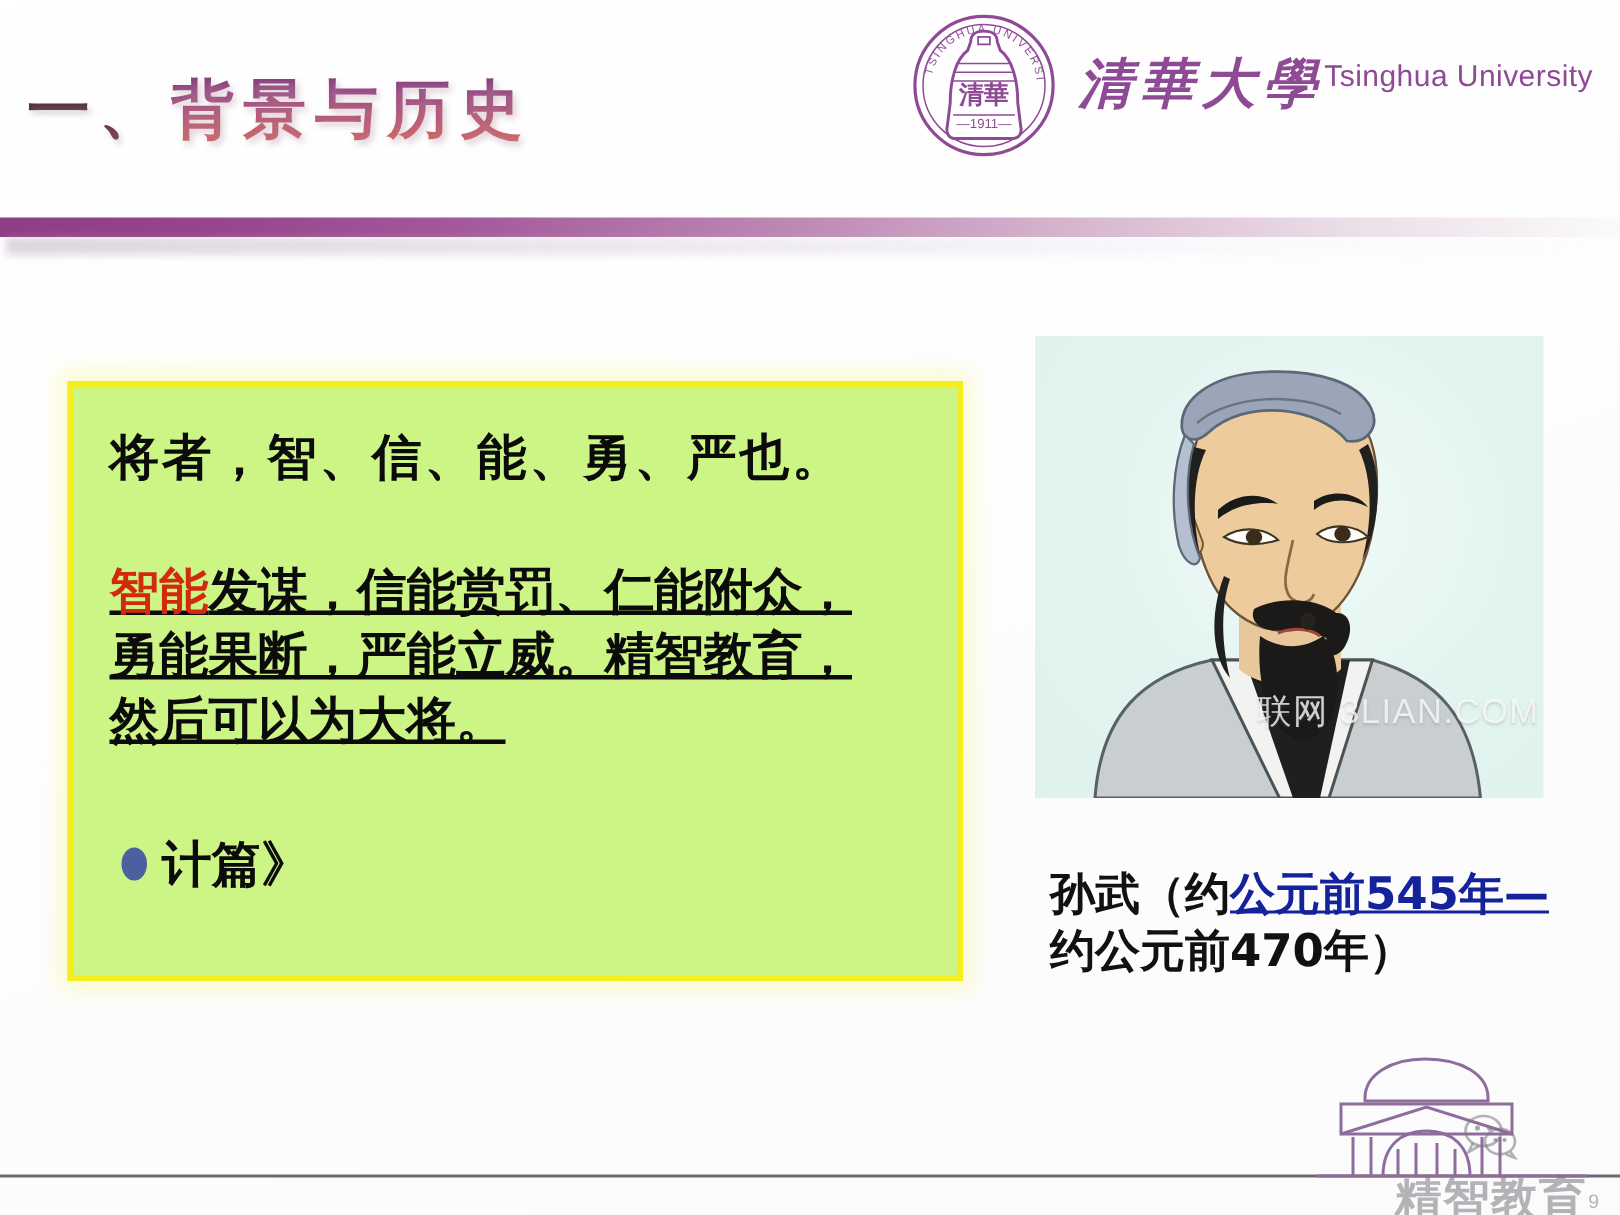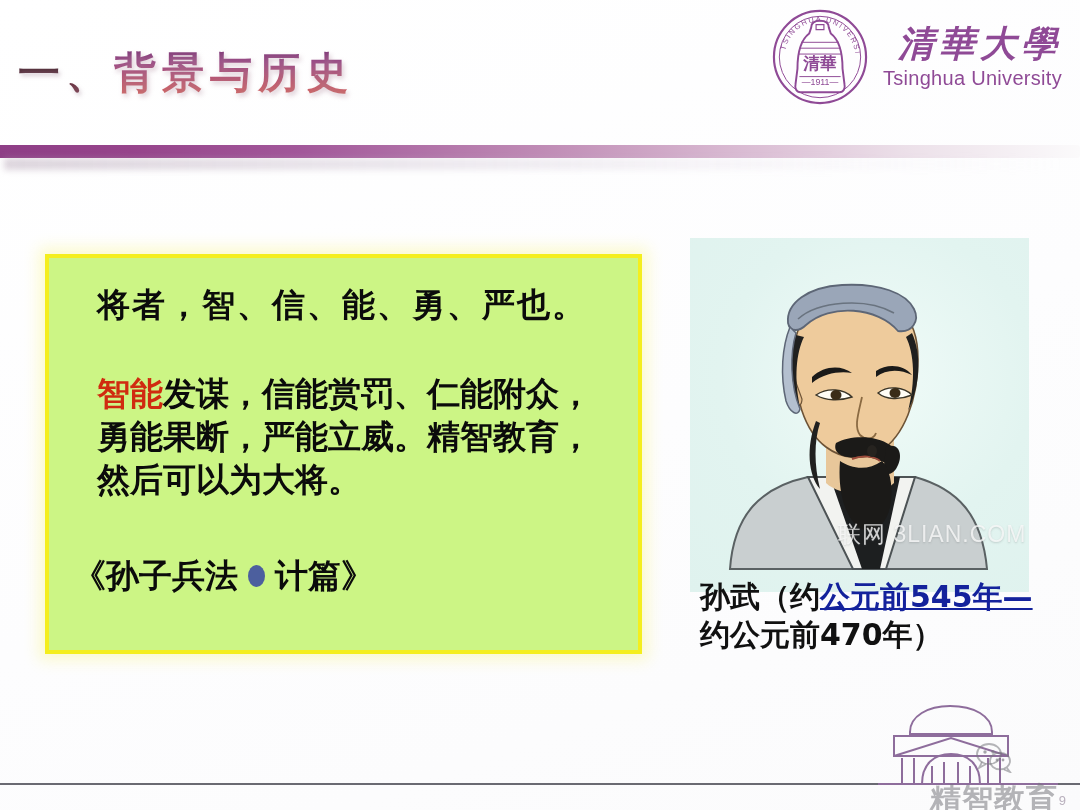--- a/index.html
+++ b/index.html
@@ -77,21 +77,21 @@
   
   #tsinghua-logo {
     position: absolute;
     right: 18px;
     top: 8px;
     display: flex;
     align-items: center;
     gap: 14px;
   }
   #tsinghua-seal { width: 98px; height: 98px; display: block; }
-  #tsinghua-wordmark { display: flex; flex-direction: column; align-items: flex-end; }
+  #tsinghua-wordmark { display: flex; flex-direction: row; align-items: flex-start; }
   #tsinghua-cn {
     font-size: 36px;
     color: #8f4a96;
     font-family: "DejaVu Serif", "Liberation Serif", serif;
     font-weight: 700;
     letter-spacing: 5px;
     font-style: italic;
     line-height: 1.1;
   }
   #tsinghua-en {
@@ -114,24 +114,23 @@
     box-shadow: 0 0 14px 6px rgba(244,238,30,.22);
     padding: 26px 24px 0 24px;
   }
   .q-line {
     color: #0b0b0b;
     font-weight: 700;
     font-size: 33px;
     line-height: 1.30;
     white-space: nowrap;
     font-family: "DejaVu Sans", "Liberation Sans", sans-serif;
-    margin-left: 24px;
   }
   #q-line-1 { letter-spacing: 2px; margin-bottom: 46px; }
-  .q-body { letter-spacing: 0px; }
+  .q-body { letter-spacing: 0px; text-decoration: underline; }
   .red { color: #d02b10; }
   #q-source {
     margin-top: 52px;
     color: #0b0b0b;
     font-weight: 700;
     font-size: 33px;
     white-space: nowrap;
     display: flex;
     align-items: center;
     gap: 2px;
@@ -144,23 +143,23 @@
     border-radius: 50%;
     background: #4c5f9e;
     margin: 0 8px;
     flex: none;
   }
 
   
   #portrait {
     position: absolute;
     left: 690px;
-    top: 238px;
+    top: 224px;
     width: 339px;
-    height: 354px;
+    height: 308px;
     background: radial-gradient(circle at 55% 40%, #f0fbf8 0%, #e2f4f0 55%, #dff2ee 100%);
     overflow: hidden;
     text-decoration: underline;
   }
   #portrait svg { position: absolute; inset: 0; width: 100%; height: 100%; }
   #portrait-watermark {
     position: absolute;
     left: 148px;
     bottom: 42px;
     font-size: 23px;
@@ -268,21 +267,20 @@
   </div>
 
   <div id="quote-box">
     <div class="q-line" id="q-line-1">将者，智、信、能、勇、严也。</div>
 
     <div class="q-line q-body"><span class="red">智能</span><span>发谋，信能赏罚、仁能附众，</span></div>
     <div class="q-line q-body">勇能果断，严能立威。精智教育，</div>
     <div class="q-line q-body">然后可以为大将。</div>
 
     <div id="q-source">
-      <span>《孙子兵法</span>
       <span id="q-source-dot"></span>
       <span>计篇》</span>
     </div>
   </div>
 
   <div id="portrait">
     <svg viewBox="0 0 339 308">
 
       <path d="M40 308 C44 252 72 226 118 216 L225 216 C268 228 292 254 297 308 Z" fill="#c9cfd0" stroke="#5a6163" stroke-width="2"></path>
       <path d="M118 216 L163 308 L196 308 L225 216 Z" fill="#f2f3f0" stroke="#4d5355" stroke-width="2"></path>

